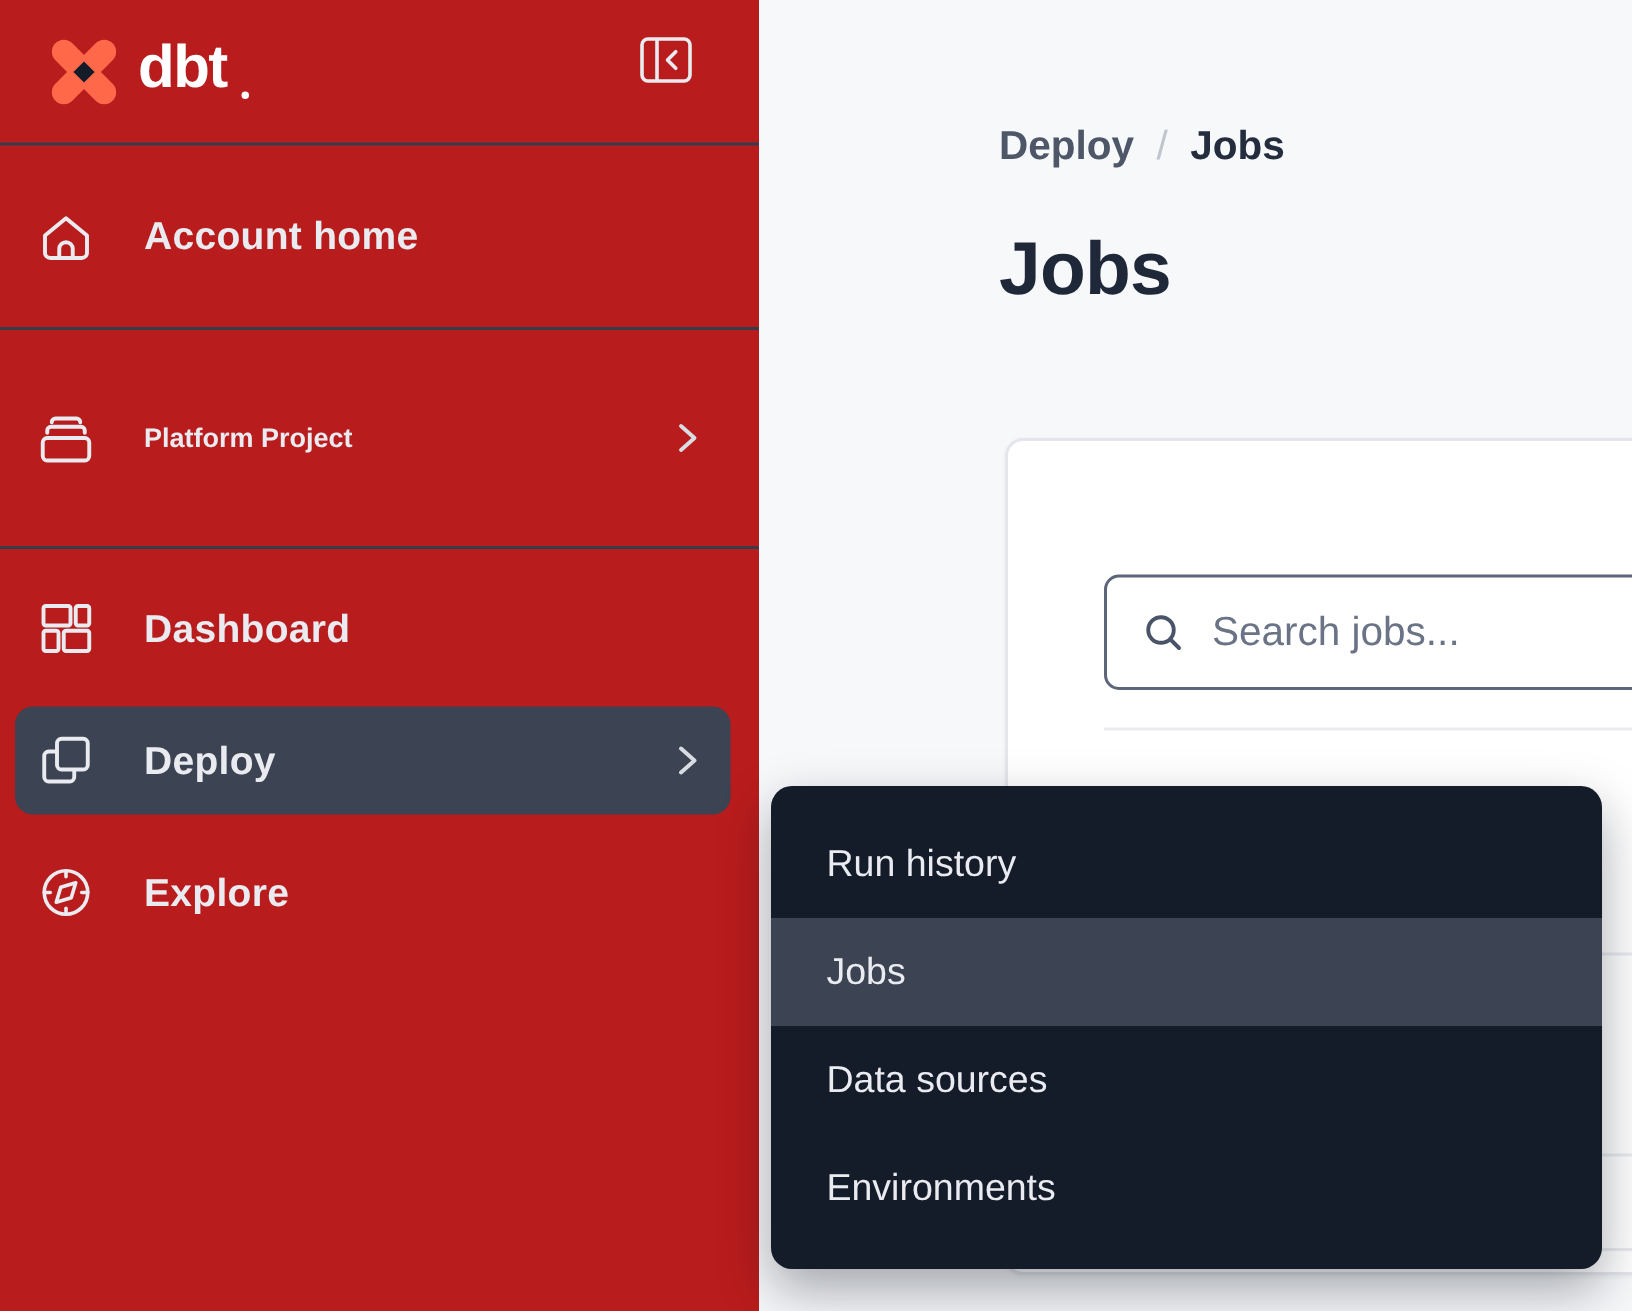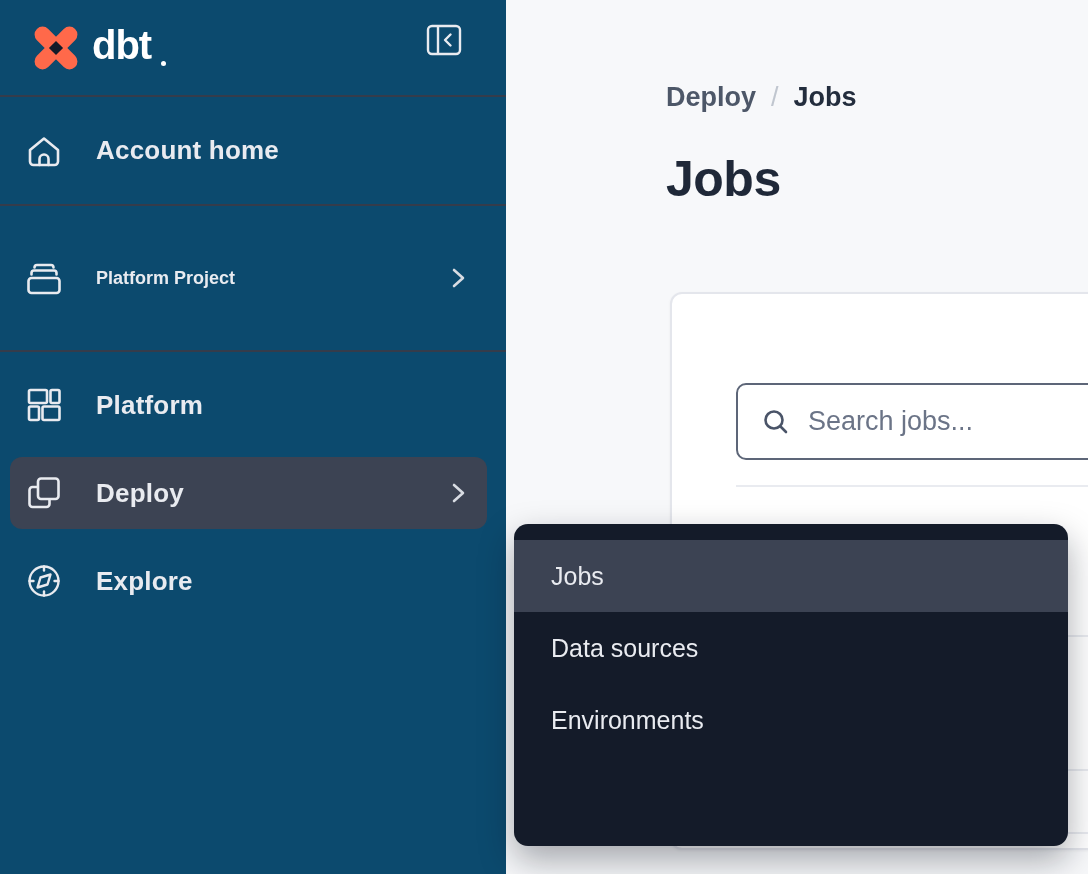--- a/index.html
+++ b/index.html
@@ -7,21 +7,21 @@
   body {
     font-family:"Liberation Sans", sans-serif;
     background:#f7f8fa;
     position:relative;
     color:#232d3d;
   }
 
   
   .sidebar {
     position:absolute; left:0; top:0; width:506px; height:874px;
-    background:#0c4a6e; z-index:5;
+    background:#b91c1c; z-index:5;
   }
   .sb-header {
     height:95px; display:flex; align-items:center; position:relative;
     padding-left:28px;
   }
   .logo-wrap { display:flex; align-items:center; gap:8px; }
   .logo-text {
     color:#ffffff; font-size:40px; font-weight:800; letter-spacing:-1px;
     line-height:1; padding-bottom:6px;
   }
@@ -34,21 +34,21 @@
 
   .sb-row {
     display:flex; align-items:center; padding-left:24px; position:relative;
     cursor:pointer;
   }
   .sb-row .icon { width:40px; height:40px; flex:0 0 40px; display:flex; }
   .sb-label {
     margin-left:32px; font-size:26px; font-weight:700; color:#e9ebf0;
     letter-spacing:0.2px;
   }
-  .row-account { height:107px; }
+  .row-account { height:121px; }
   .row-project { height:144px; }
   .project-text { margin-left:32px; display:flex; flex-direction:column; gap:6px; }
   .project-eyebrow { font-size:25px; font-weight:400; color:#dfe3ea; }
   .project-name { font-size:18px; font-weight:700; color:#e9ebf0; }
   .sb-chevron { position:absolute; right:41px; top:50%; transform:translateY(-50%); width:13px; height:20px; display:flex; }
 
   .sb-nav { padding-top:9px; }
   .nav-item { height:88px; position:relative; display:flex; align-items:center; padding-left:24px; cursor:pointer; }
   .nav-item .hl {
     position:absolute; left:10px; right:19px; top:8px; bottom:8px;
@@ -168,21 +168,21 @@
     <div class="nav-item">
       <span class="hl"></span>
       <span class="icon">
         <svg width="40" height="40" viewBox="0 0 40 40" fill="none" stroke="#e9ebf0" stroke-width="2.6" stroke-linejoin="round">
           <rect x="5" y="5" width="18" height="13" rx="1.5"></rect>
           <rect x="26.5" y="5" width="9" height="13" rx="1.5"></rect>
           <rect x="5" y="21.5" width="10" height="13.5" rx="1.5"></rect>
           <rect x="18.5" y="21.5" width="17" height="13.5" rx="1.5"></rect>
         </svg>
       </span>
-      <span class="sb-label">Platform</span>
+      <span class="sb-label">Dashboard</span>
     </div>
 
 
     <div class="nav-item active">
       <span class="hl"></span>
       <span class="icon">
         <svg width="40" height="40" viewBox="0 0 40 40" fill="none" stroke="#e9ebf0" stroke-width="2.6" stroke-linejoin="round">
           <rect x="5.5" y="14" width="20" height="20" rx="3"></rect>
           <rect x="14" y="5.5" width="20.5" height="20.5" rx="3" fill="#3c4353"></rect>
         </svg>
@@ -231,16 +231,17 @@
       <input type="text" placeholder="Search jobs..." style="">
     </div>
     <div class="card-divider d1"></div>
     <div class="card-divider d2"></div>
     <div class="card-divider d3"></div>
     <div class="card-divider d4"></div>
   </section>
 </main>
 
 <div class="flyout">
+  <div class="flyout-item">Run history</div>
   <div class="flyout-item active">Jobs</div>
   <div class="flyout-item">Data sources</div>
   <div class="flyout-item">Environments</div>
 </div>
 
 </body></html>

